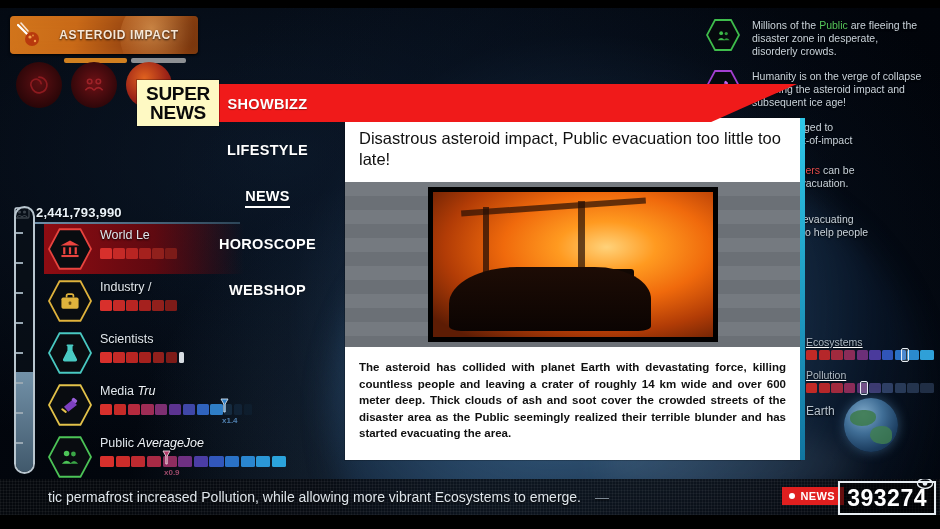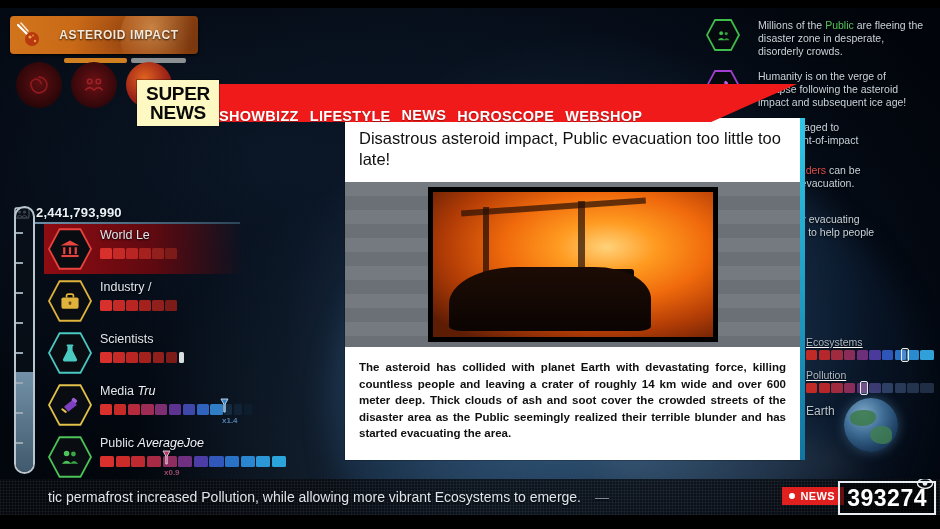--- a/index.html
+++ b/index.html
@@ -117,21 +117,21 @@
     display:flex; gap:1.5px; align-items:center;
   }
   .f-bar i { display:block; height:11px; border-radius:1.5px; }
   .f-mult {
     position:absolute; top:36px; font-size:8px; color:#9d4a6a; font-weight:bold;
   }
   .f-marker { position:absolute; top:18px; width:9px; }
 
   
   .notifs { position:absolute; left:706px; top:18px; width:220px; }
-  .notif { display:flex; gap:18px; margin-bottom:11px; }
+  .notif { display:flex; gap:12px; margin-bottom:11px; }
   .notif .nhex {
     flex:0 0 auto; width:34px; height:34px; position:relative;
     clip-path:polygon(25% 3%, 75% 3%, 100% 50%, 75% 97%, 25% 97%, 0% 50%);
     display:flex; align-items:center; justify-content:center;
   }
   .nhex-inner { position:absolute; inset:2px; clip-path:polygon(25% 3%, 75% 3%, 100% 50%, 75% 97%, 25% 97%, 0% 50%); background:#06090d; }
   .nhex svg { position:relative; z-index:2; }
   .ntext { font-size:10.5px; line-height:13px; color:#c9d3db; text-shadow:0 1px 2px #000; padding-top:1px; }
   .ntext .hl-public { color:#54c45a; }
   .ntext .hl-leaders { color:#e04b4b; }
@@ -168,21 +168,21 @@
   }
   .news-logo .l1, .news-logo .l2 {
     color:#0a0a0a; font-weight:bold; font-size:19px; line-height:19px; letter-spacing:-.3px;
   }
   .navbar {
     position:absolute; left:137px; top:84px; width:660px; height:38px; z-index:5;
     background:#f01a1a;
     clip-path:polygon(0 0, 100% 0, 87% 100%, 0 100%);
   }
   .nav-items {
-    position:absolute; left:219px; top:107px; z-index:7; display:flex; gap:11px; align-items:center;
+    position:absolute; left:219px; top:96px; z-index:7; display:flex; gap:28px; align-items:center;flex-direction:column;
   }
   .nav-item {
     font-size:14.5px; font-weight:bold; color:#fff; letter-spacing:.3px;
     text-shadow:0 1px 1px rgba(0,0,0,.35); padding-bottom:2px;
   }
   .nav-item.active { border-bottom:2px solid #fff; }
 
   .hot-panel {
     position:absolute; left:137px; top:122px; width:208px; height:338px;
     background:#000; z-index:4;

